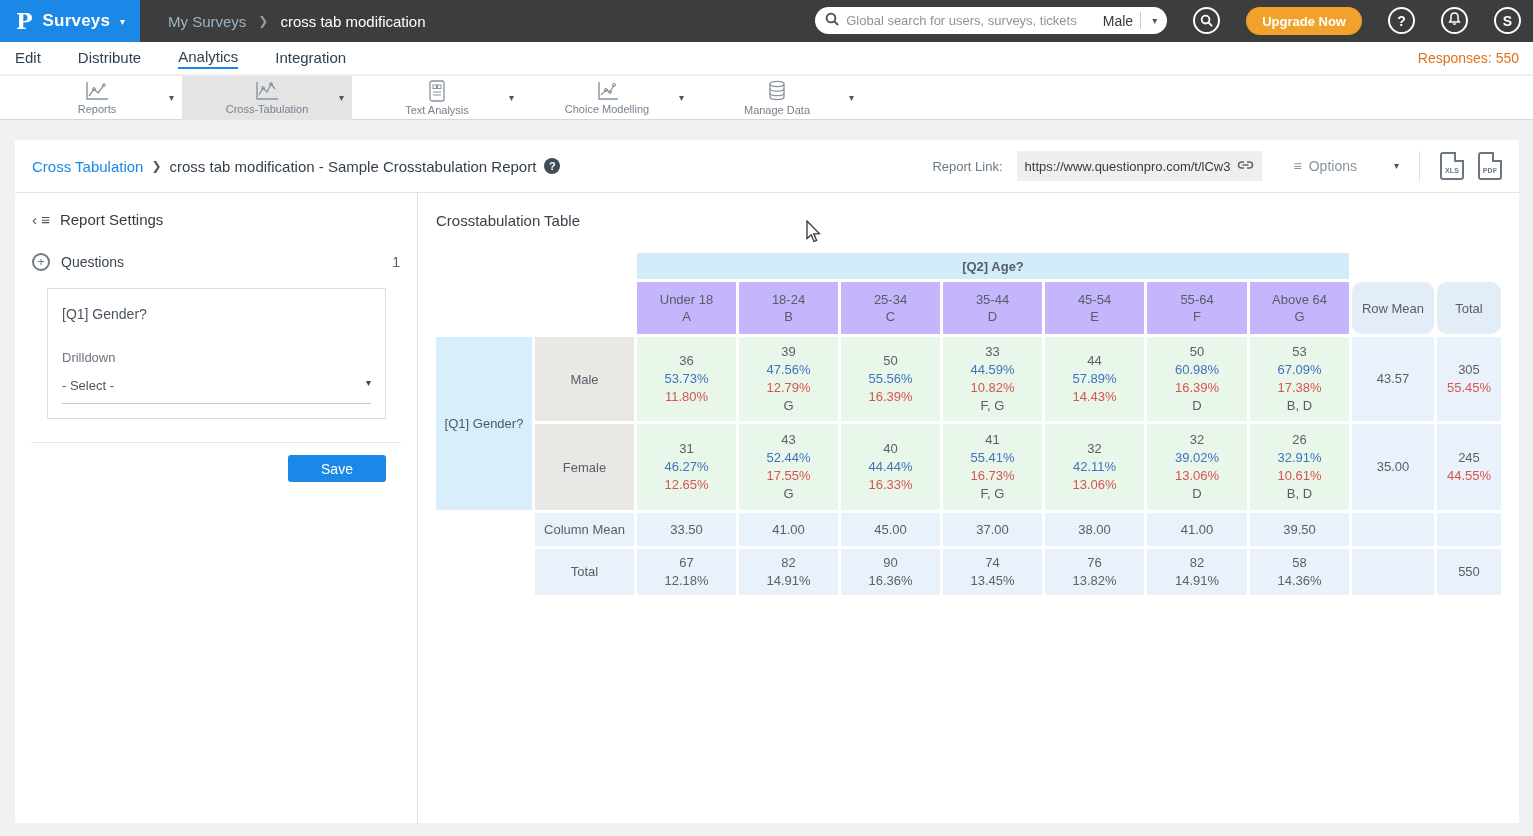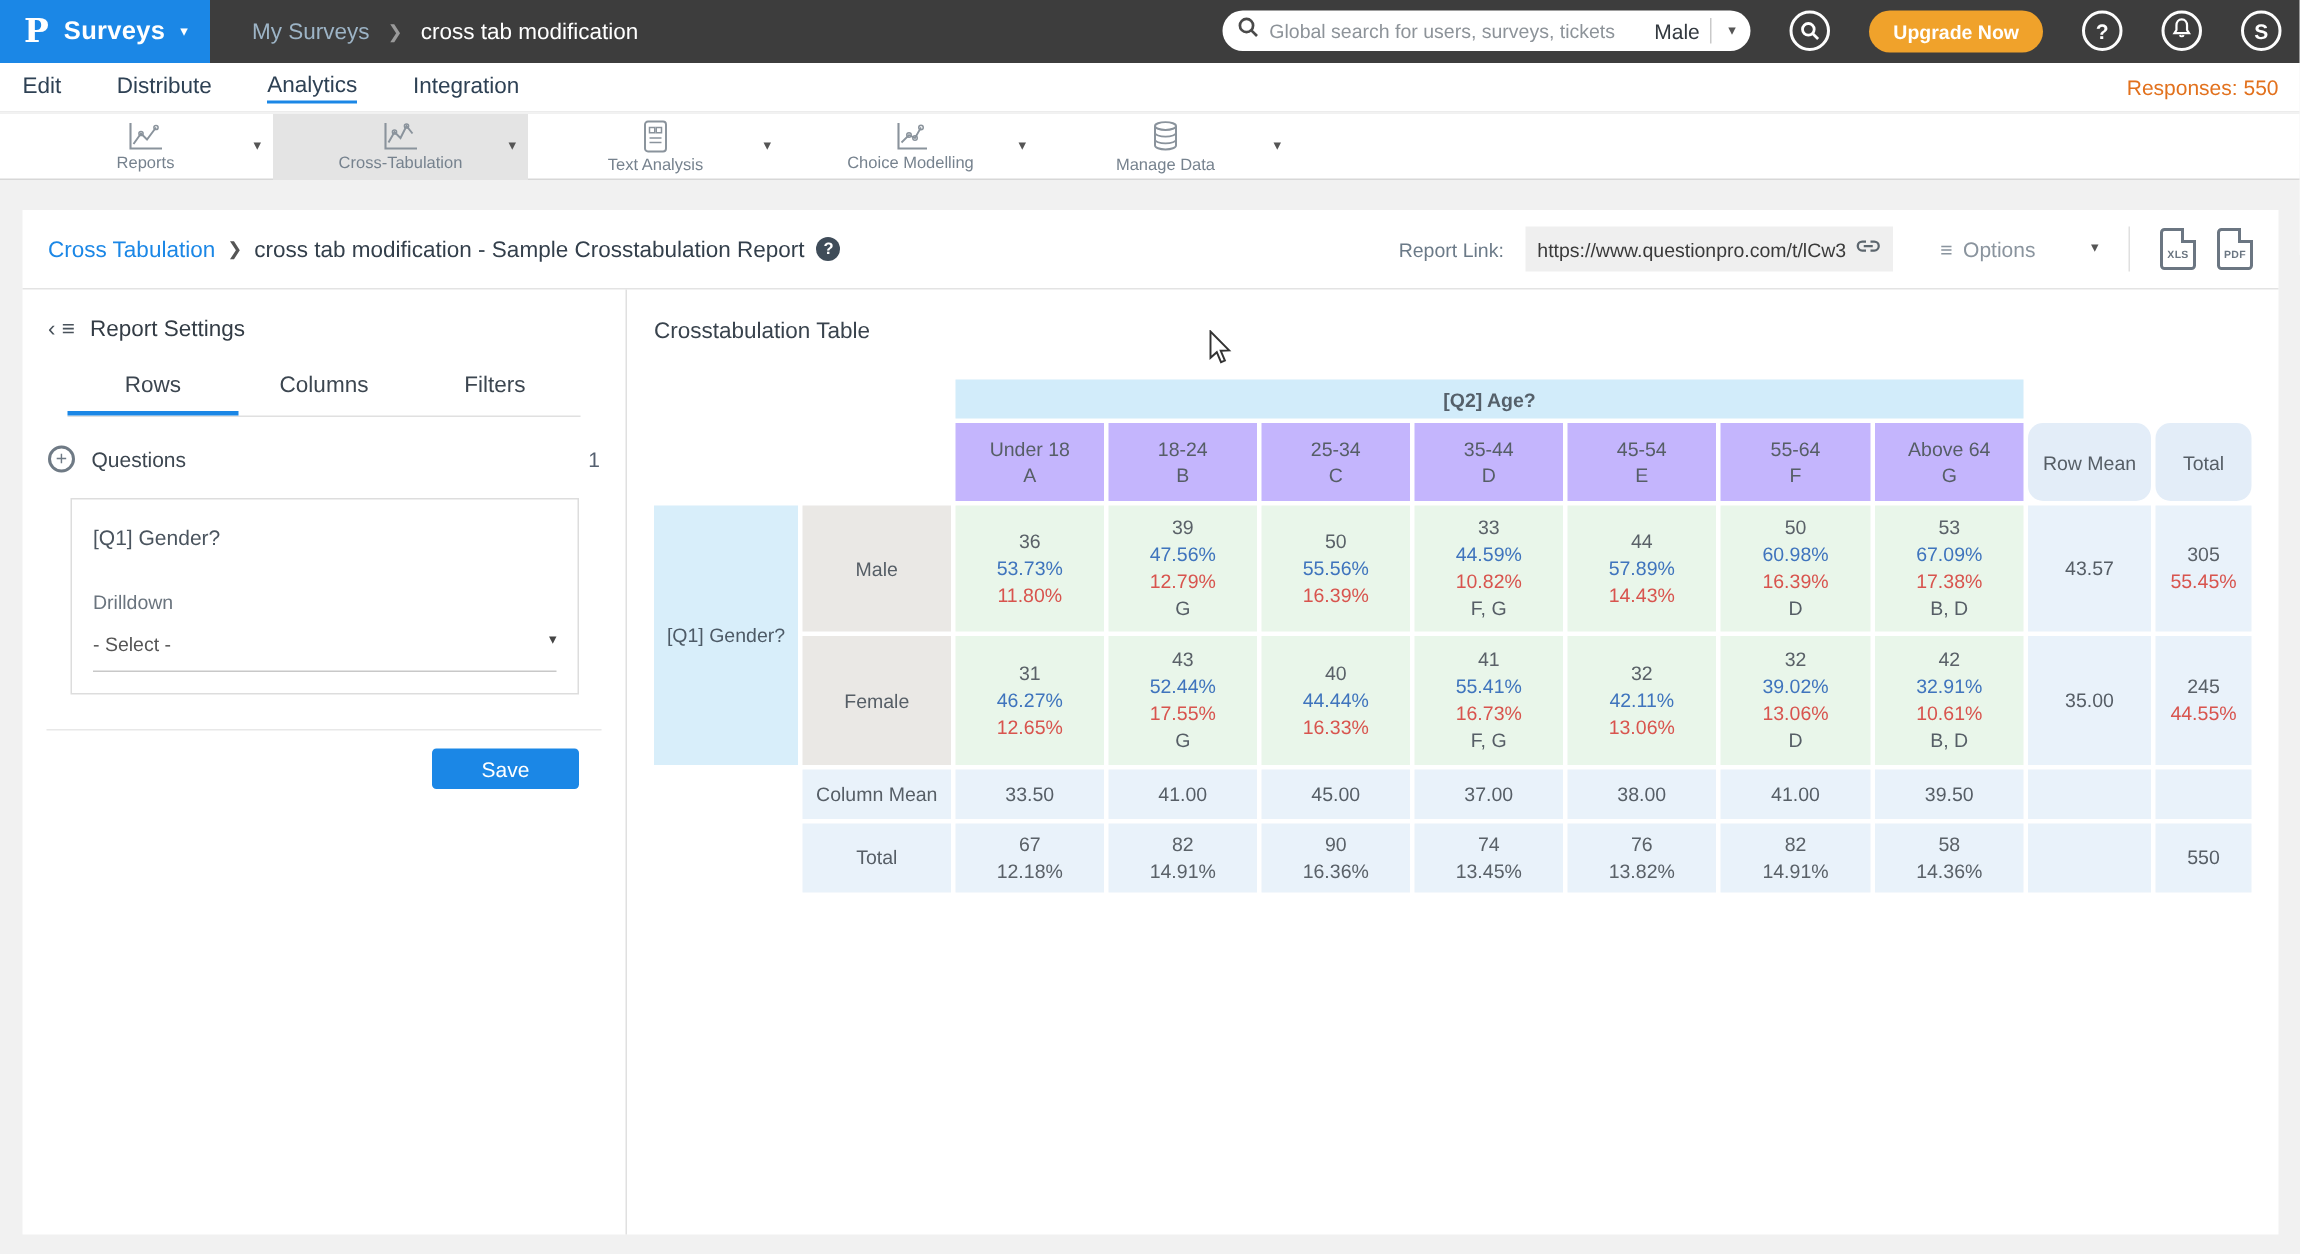--- a/index.html
+++ b/index.html
@@ -297,25 +297,20 @@
         <span class="doc-label">PDF</span>
       </div>
     </div>
   </div>
 
   <div class="panel">
     <div class="panel-head">
       <span class="collapse-icon">‹&nbsp;≡</span>
       <span class="panel-title">Report Settings</span>
     </div>
-    <div class="tabs">
-      <span class="tab active">Rows</span>
-      <span class="tab">Columns</span>
-      <span class="tab">Filters</span>
-    </div>
     <div class="questions-row">
       <span class="plus-circle">+</span>
       <span class="questions-label">Questions</span>
       <span class="questions-count">1</span>
     </div>
     <div class="question-card">
       <div class="question-title">[Q1] Gender?</div>
       <div class="drilldown-label">Drilldown</div>
       <div class="select-row">
         <span class="select-value">- Select -</span>
@@ -462,21 +457,21 @@
                 <div class="cpct">42.11%</div>
                 <div class="rpct">13.06%</div>
               </td>
               <td class="datacell">
                 <div class="cnt">32</div>
                 <div class="cpct">39.02%</div>
                 <div class="rpct">13.06%</div>
                 <div class="sig">D</div>
               </td>
               <td class="datacell">
-                <div class="cnt">42</div>
+                <div class="cnt">26</div>
                 <div class="cpct">32.91%</div>
                 <div class="rpct">10.61%</div>
                 <div class="sig">B, D</div>
               </td>
               <td class="bluecell">35.00</td>
               <td class="bluecell">
                 <div class="cnt">245</div>
                 <div class="rpct">44.55%</div>
               </td>
             </tr>

